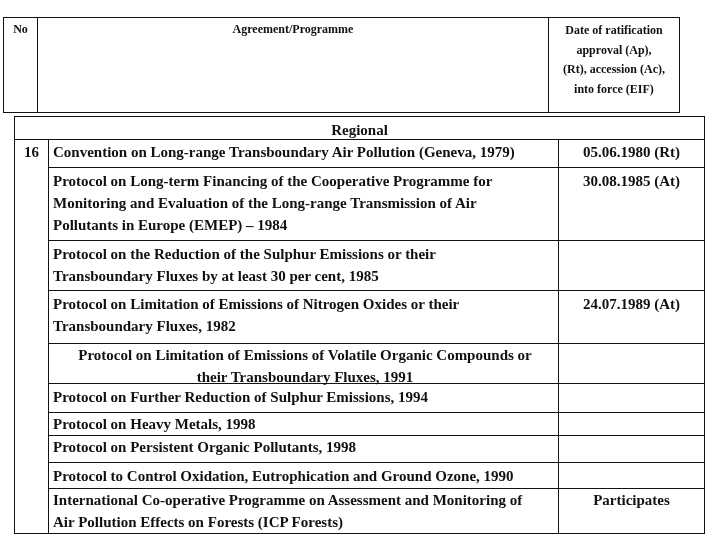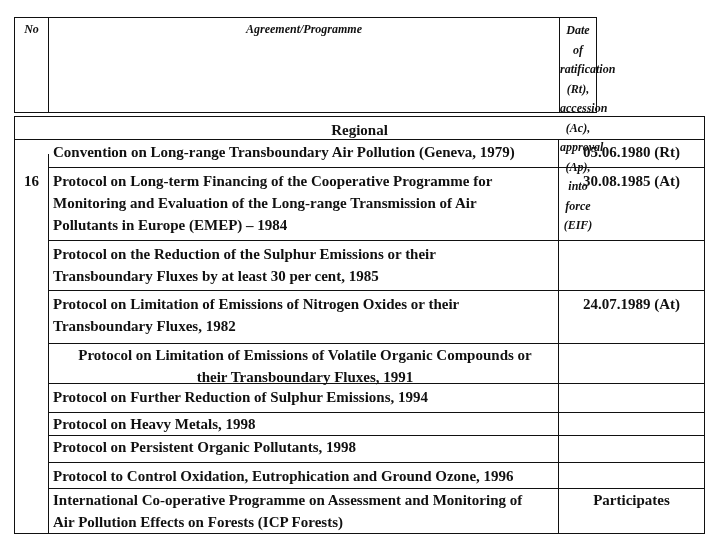--- a/index.html
+++ b/index.html
@@ -1,47 +1,47 @@
 <!DOCTYPE html>
 <html><head>
   <meta charset="utf-8">
   <style>
     html, body { margin: 0; padding: 0; background: #ffffff; }
     body { width: 720px; height: 540px; position: relative; overflow: hidden;
            font-family: "Liberation Serif", "DejaVu Serif", serif; color: #111; }
-    .hdr { position: absolute; left: 14px; top: 17px; width: 583px; height: 96px;
-           border: 1.5px solid #111; box-sizing: border-box; font-style: italic; }
+    .hdr { position: absolute; left: 3px; top: 17px; width: 677px; height: 96px;
+           border: 1.5px solid #111; box-sizing: border-box; }
     .hdr .c { position: absolute; top: 0; bottom: 0; box-sizing: border-box; }
     .hdr .c1 { left: 0; width: 34px; border-right: 1.5px solid #111; text-align: center; padding-top: 4px; font-size: 12px; font-weight: bold; }
     .hdr .c2 { left: 34px; width: 510px; text-align: center; padding-top: 4px; font-size: 12px; font-weight: bold; }
     .hdr .c3 { left: 544px; right: 0; border-left: 1.5px solid #111; text-align: center; padding-top: 3px; font-size: 12px; font-weight: bold; line-height: 19.5px; }
     .hdr .c3 span { display: block; }
 
     .body-tbl { position: absolute; left: 14px; top: 116px; width: 691px; height: 418px;
                 border: 1.5px solid #111; box-sizing: border-box; font-weight: bold; }
     .section { position: absolute; left: 0; right: 0; top: 0; height: 22px; border-bottom: 1px solid #111;
                text-align: center; font-size: 15px; line-height: 26px; }
     .numcol { position: absolute; left: 0; top: 22px; bottom: 0; width: 34px; border-right: 1.5px solid #111;
-              box-sizing: border-box; text-align: center; font-size: 15px; padding-top: 19px; margin-top: 15px; }
+              box-sizing: border-box; text-align: center; font-size: 15px; padding-top: 5px; }
     .datecol-line { position: absolute; left: 543px; top: 22px; bottom: 0; border-left: 1.5px solid #111; }
     .row { position: absolute; left: 34px; right: 0; box-sizing: border-box; border-bottom: 1px solid #111; }
     .row.last { border-bottom: none; }
     .row .name { position: absolute; left: 4px; top: 2px; width: 504px; font-size: 15px; line-height: 22px; white-space: pre-line; }
     .row .date { position: absolute; left: 510px; right: 0; top: 2px; text-align: center; font-size: 15px; line-height: 22px; }
   </style>
 </head>
 <body>
 
 <div class="hdr">
   <div class="c c1">No</div>
   <div class="c c2">Agreement/Programme</div>
   <div class="c c3">
     <span>Date of ratification</span>
+    <span>approval (Ap),</span>
     <span>(Rt), accession (Ac),</span>
-    <span>approval (Ap),</span>
     <span>into force (EIF)</span>
   </div>
 </div>
 
 <div class="body-tbl">
   <div class="section">Regional</div>
   <div class="numcol">16</div>
   <div class="datecol-line"></div>
 
   <div class="row" style="top:22px;height:29px;">
@@ -74,21 +74,21 @@
   </div>
   <div class="row" style="top:296px;height:23px;">
     <div class="name" style="top:0;">Protocol on Heavy Metals, 1998</div>
     <div class="date"></div>
   </div>
   <div class="row" style="top:319px;height:27px;">
     <div class="name" style="top:0;">Protocol on Persistent Organic Pollutants, 1998</div>
     <div class="date"></div>
   </div>
   <div class="row" style="top:346px;height:26px;">
-    <div class="name">Protocol to Control Oxidation, Eutrophication and Ground Ozone, 1996</div>
+    <div class="name">Protocol to Control Oxidation, Eutrophication and Ground Ozone, 1990</div>
     <div class="date"></div>
   </div>
   <div class="row last" style="top:372px;height:44px;">
     <div class="name" style="top:0;">International Co-operative Programme on Assessment and Monitoring of
 Air Pollution Effects on Forests (ICP Forests)</div>
     <div class="date" style="top:0;">Participates</div>
   </div>
 </div>
 
 </body></html>

